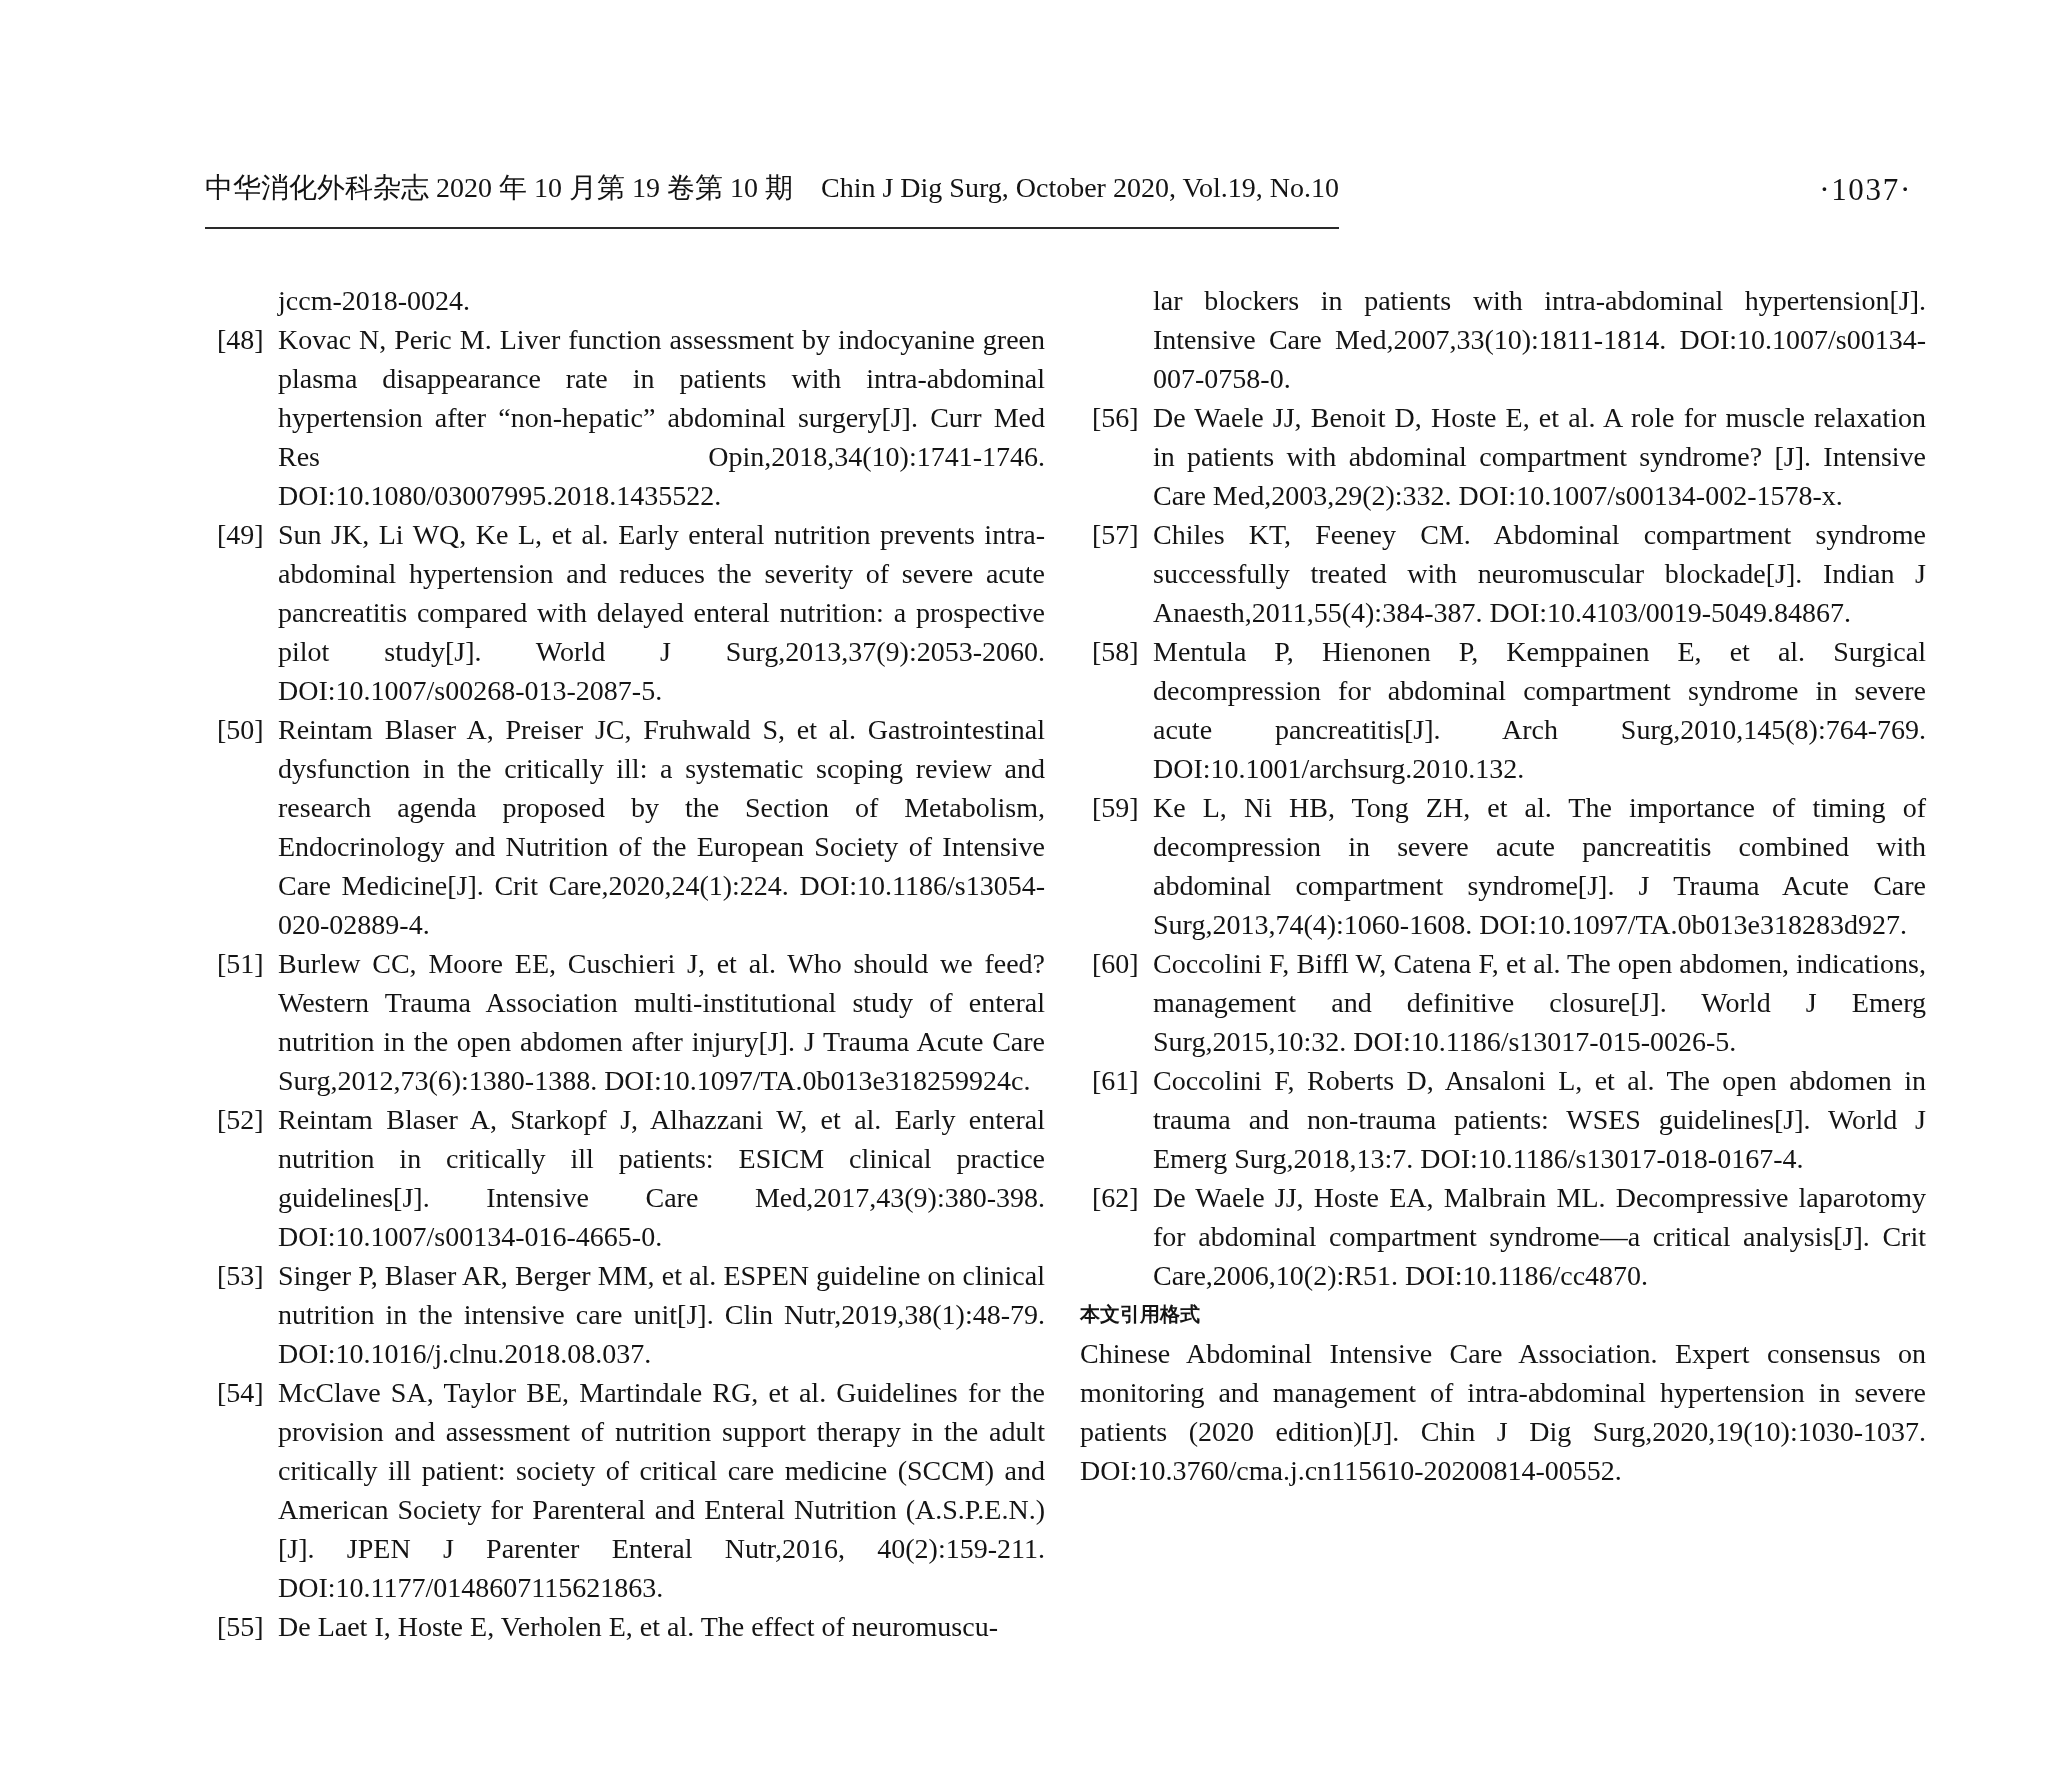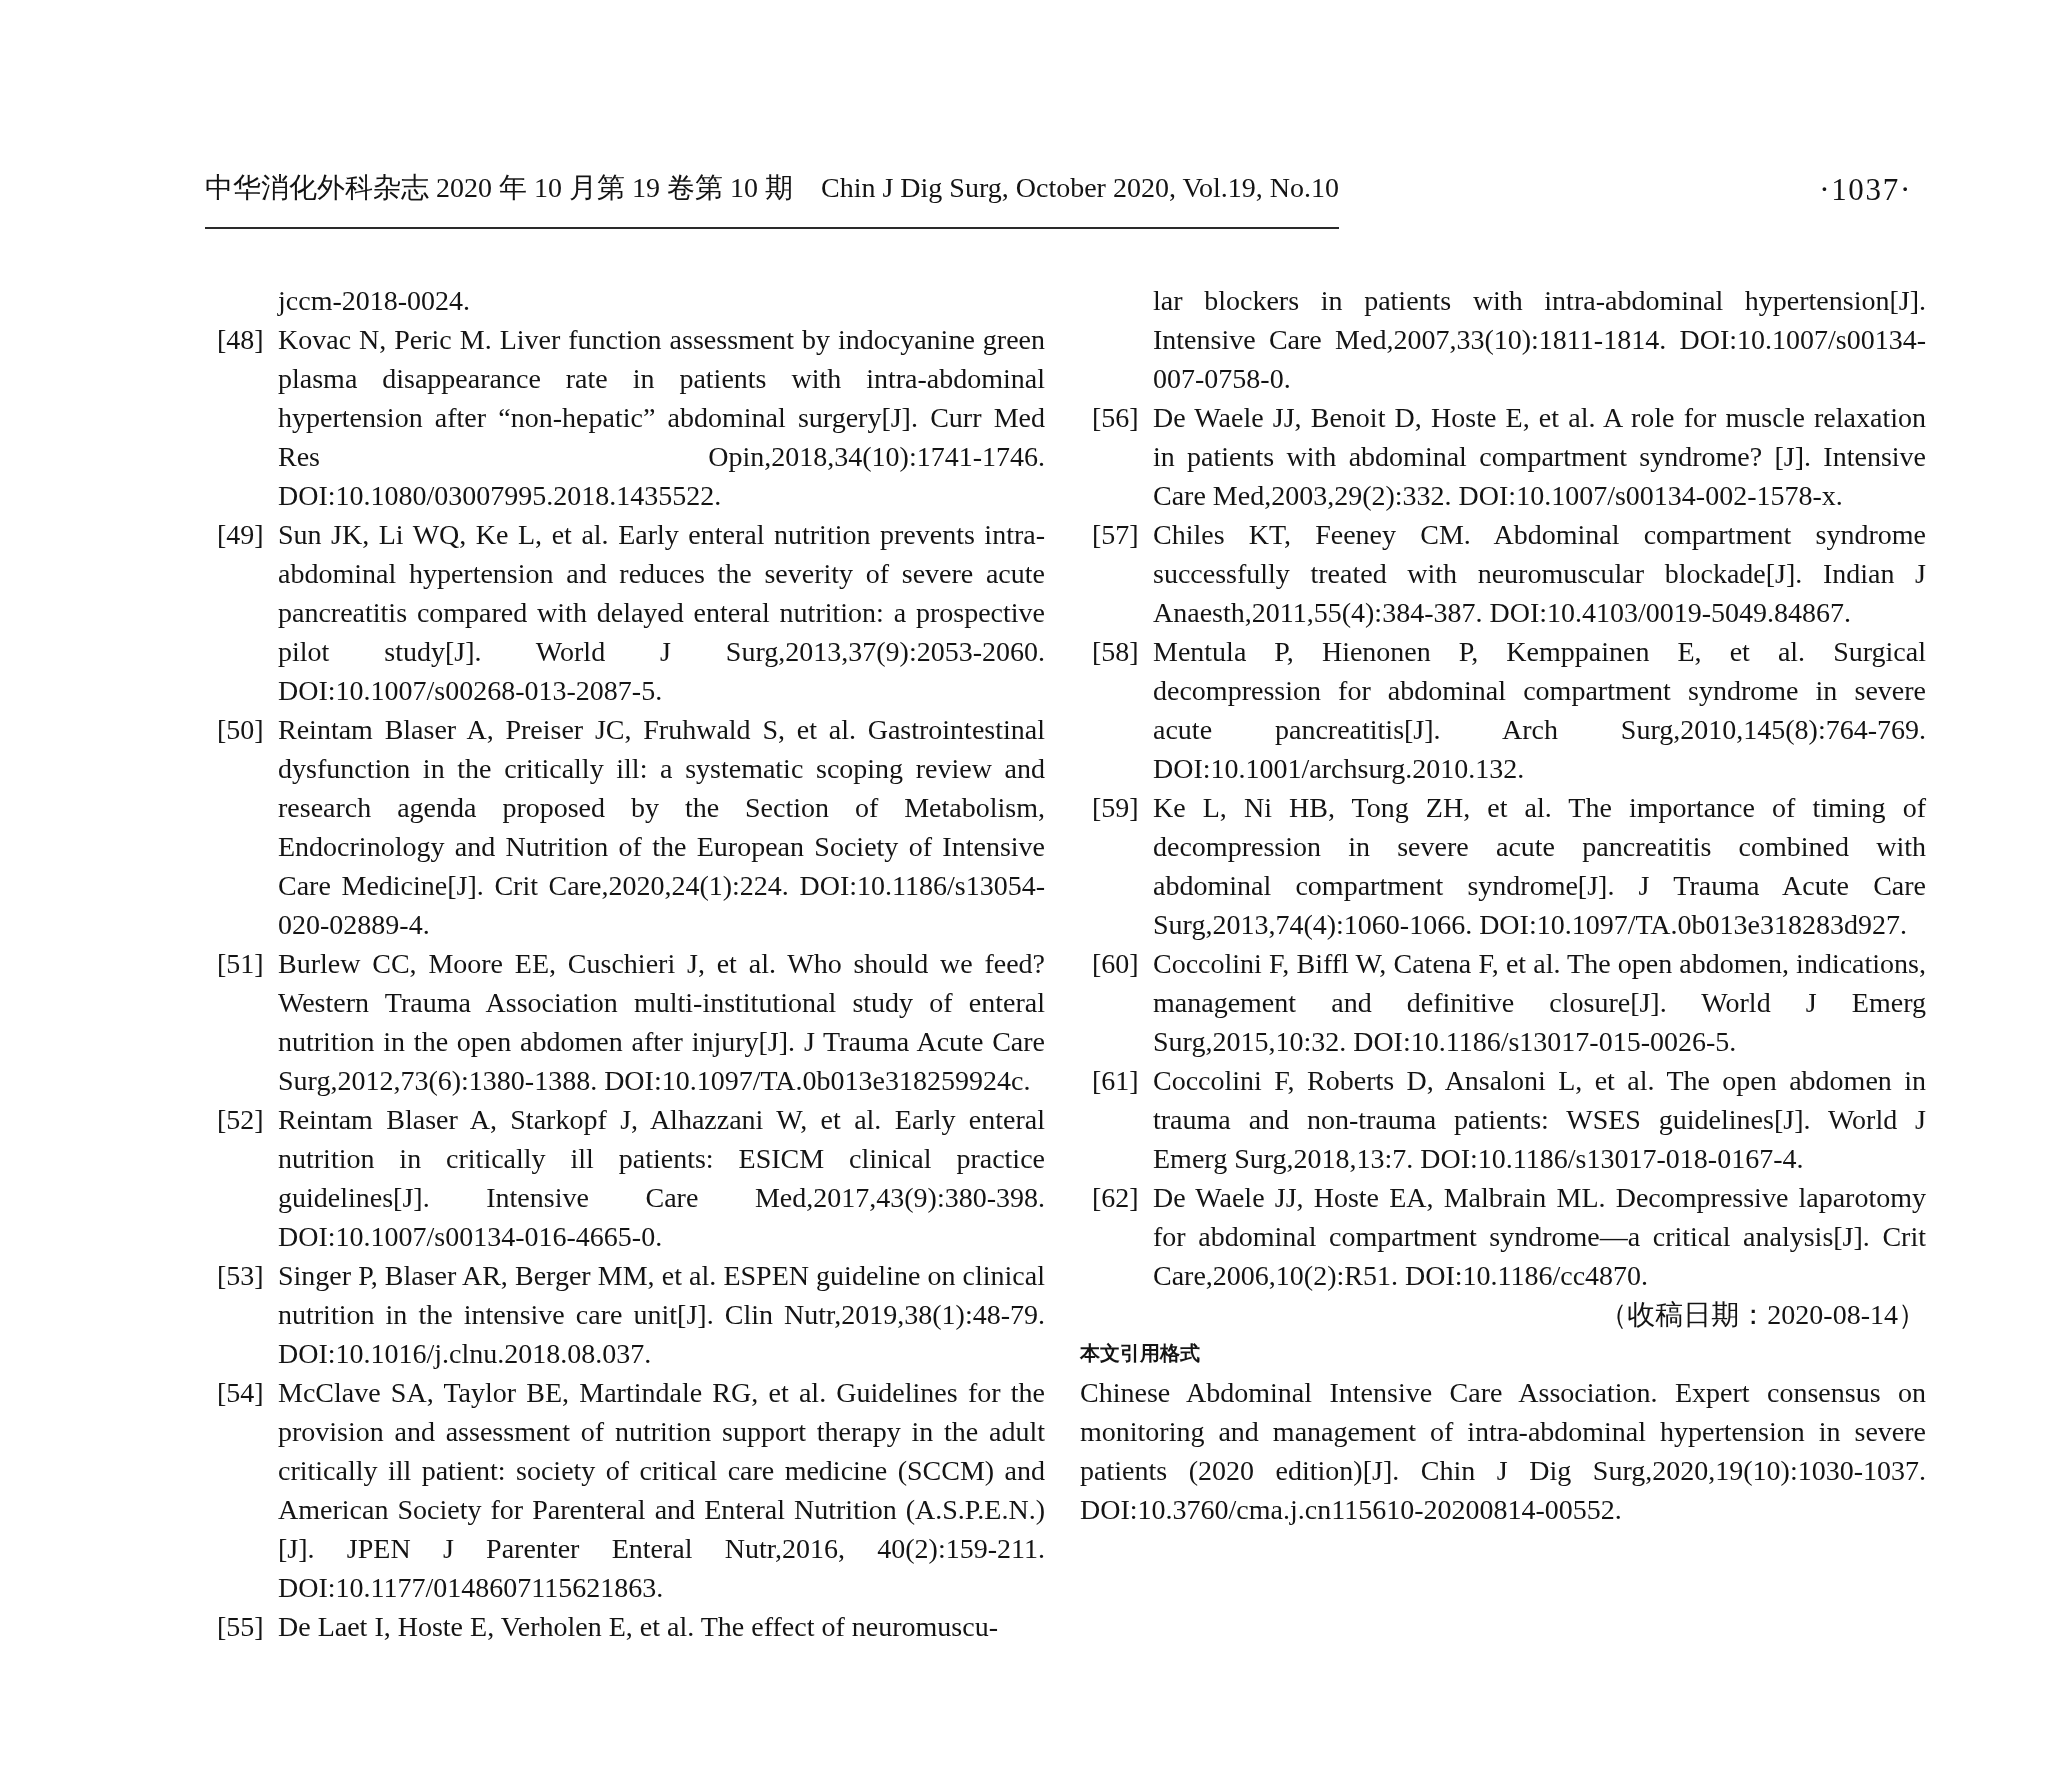--- a/index.html
+++ b/index.html
@@ -93,31 +93,30 @@
     <div class="ref-item">
     <span class="ref-num">[57]</span>
     <span>Chiles KT, Feeney CM. Abdominal compartment syndrome successfully treated with neuromuscular blockade[J]. Indian J Anaesth,2011,55(4):384-387. DOI:10.4103/0019-5049.84867.</span>
   </div>
     <div class="ref-item">
     <span class="ref-num">[58]</span>
     <span>Mentula P, Hienonen P, Kemppainen E, et al. Surgical decompression for abdominal compartment syndrome in severe acute pancreatitis[J]. Arch Surg,2010,145(8):764-769. DOI:10.1001/archsurg.2010.132.</span>
   </div>
     <div class="ref-item">
     <span class="ref-num">[59]</span>
-    <span>Ke L, Ni HB, Tong ZH, et al. The importance of timing of decompression in severe acute pancreatitis combined with abdominal compartment syndrome[J]. J Trauma Acute Care Surg,2013,74(4):1060-1066. DOI:10.1097/TA.0b013e318283d927.</span>
+    <span>Ke L, Ni HB, Tong ZH, et al. The importance of timing of decompression in severe acute pancreatitis combined with abdominal compartment syndrome[J]. J Trauma Acute Care Surg,2013,74(4):1060-1608. DOI:10.1097/TA.0b013e318283d927.</span>
   </div>
     <div class="ref-item">
     <span class="ref-num">[60]</span>
     <span>Coccolini F, Biffl W, Catena F, et al. The open abdomen, indications, management and definitive closure[J]. World J Emerg Surg,2015,10:32. DOI:10.1186/s13017-015-0026-5.</span>
   </div>
     <div class="ref-item">
     <span class="ref-num">[61]</span>
     <span>Coccolini F, Roberts D, Ansaloni L, et al. The open abdomen in trauma and non-trauma patients: WSES guidelines[J]. World J Emerg Surg,2018,13:7. DOI:10.1186/s13017-018-0167-4.</span>
   </div>
     <div class="ref-item">
     <span class="ref-num">[62]</span>
     <span>De Waele JJ, Hoste EA, Malbrain ML. Decompressive laparotomy for abdominal compartment syndrome—a critical analysis[J]. Crit Care,2006,10(2):R51. DOI:10.1186/cc4870.</span>
   </div>
-    <div class="received-date">（收稿日期：2020-08-14）</div>
     <div class="cite-heading">本文引用格式</div>
     <div class="cite-par">Chinese Abdominal Intensive Care Association. Expert consensus on monitoring and management of intra-abdominal hypertension in severe patients (2020 edition)[J]. Chin J Dig Surg,2020,19(10):1030-1037. DOI:10.3760/cma.j.cn115610-20200814-00552.</div>
   </div>
 
 
 </body></html>

